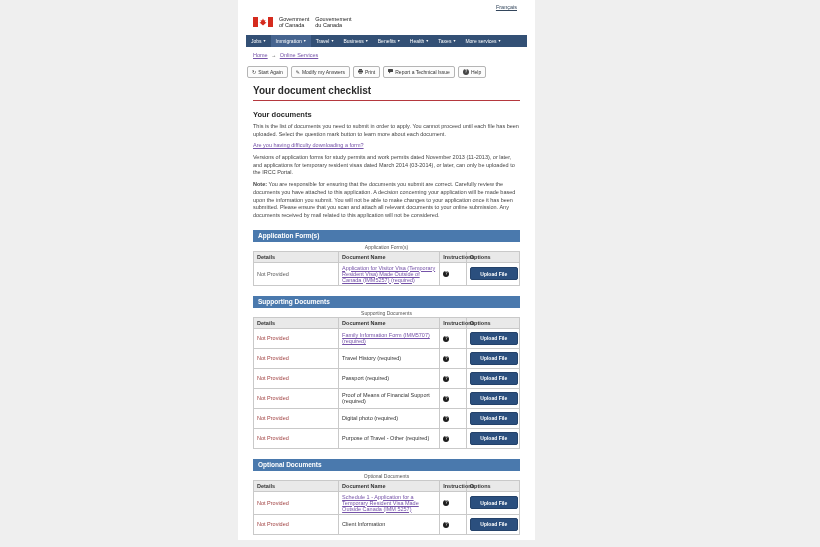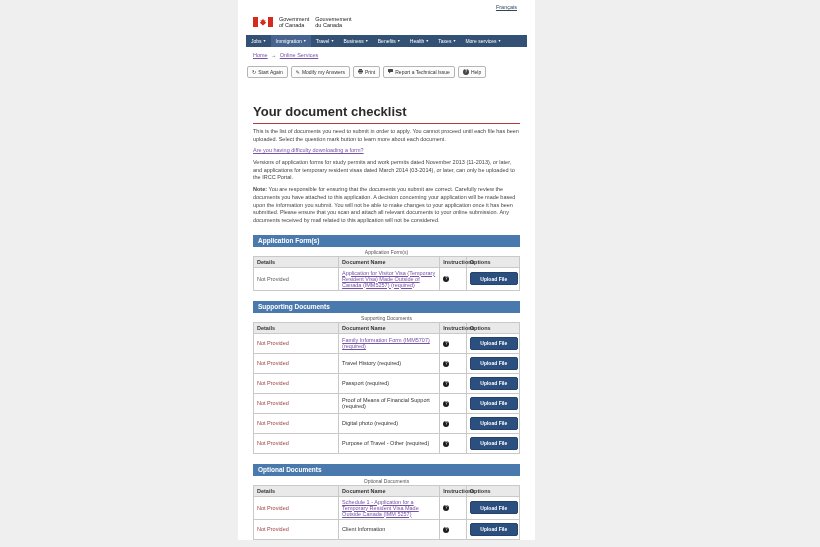--- a/index.html
+++ b/index.html
@@ -42,22 +42,22 @@
     align-items: center; gap: 2px; cursor: pointer; white-space: nowrap;
   }
   .act-ico { font-size: 5px; line-height: 1; }
   .q-circ {
     display:inline-block; width:6px; height:6px; border-radius:50%;
     background:#444; color:#fff; font-size:4.5px; line-height:6px; text-align:center;
   }
 
   
   h1 {
-    font-size: 13px; font-weight: bold; color: #2b2b2b;
-    margin: 26px 0 0 0; padding-bottom: 4px; border-bottom: 1.5px solid #b5383e;
+    font-size: 10px; font-weight: bold; color: #2b2b2b;
+    margin: 7px 0 0 0; padding-bottom: 4px; border-bottom: 1.5px solid #b5383e;
   }
   h2 { font-size: 7.5px; font-weight: bold; margin-top: 9px; color: #2b2b2b; }
   p.body { font-size: 5.5px; line-height: 1.4; color: #444; margin-top: 4px; }
   a.plink { color: #7552a8; text-decoration: underline; cursor: pointer; }
   .sec-bar {
     margin-top: 10px; background: #4a79ad; color: #fff; font-weight: bold;
     font-size: 6.5px; padding: 2.5px 5px;
   }
   .tbl-caption { text-align: center; font-size: 5px; color: #555; margin: 2px 0 1px; }
   table { width: 100%; border-collapse: collapse; font-size: 5.5px; table-layout: fixed; }
@@ -177,20 +177,21 @@
     </span>
     <span class="act-btn">
       <span class="q-circ">?</span>
       <span>Help</span>
     </span>
   </div>
 
   <div class="inner">
     <h1>Your document checklist</h1>
 
+    <h2>Your documents</h2>
     <p class="body">This is the list of documents you need to submit in order to apply. You cannot proceed until each file has been uploaded. Select the question mark button to learn more about each document.</p>
     <p class="body">
       <a class="plink">Are you having difficulty downloading a form?</a>
     </p>
     <p class="body">Versions of application forms for study permits and work permits dated November 2013 (11-2013), or later, and applications for temporary resident visas dated March 2014 (03-2014), or later, can only be uploaded to the IRCC Portal.</p>
     <p class="body">
       <strong>Note:</strong><span> You are responsible for ensuring that the documents you submit are correct. Carefully review the documents you have attached to this application. A decision concerning your application will be made based upon the information you submit. You will not be able to make changes to your application once it has been submitted. Please ensure that you scan and attach all relevant documents to your online submission.  Any documents received by mail related to this application will not be considered.</span>
     </p>
 
     <div class="sec-bar">Application Form(s)</div>

